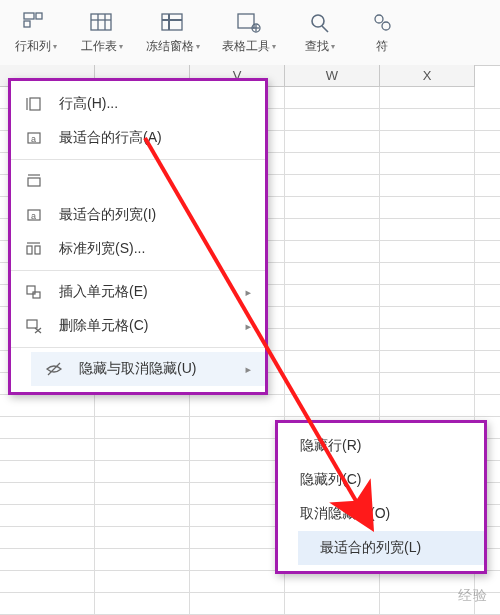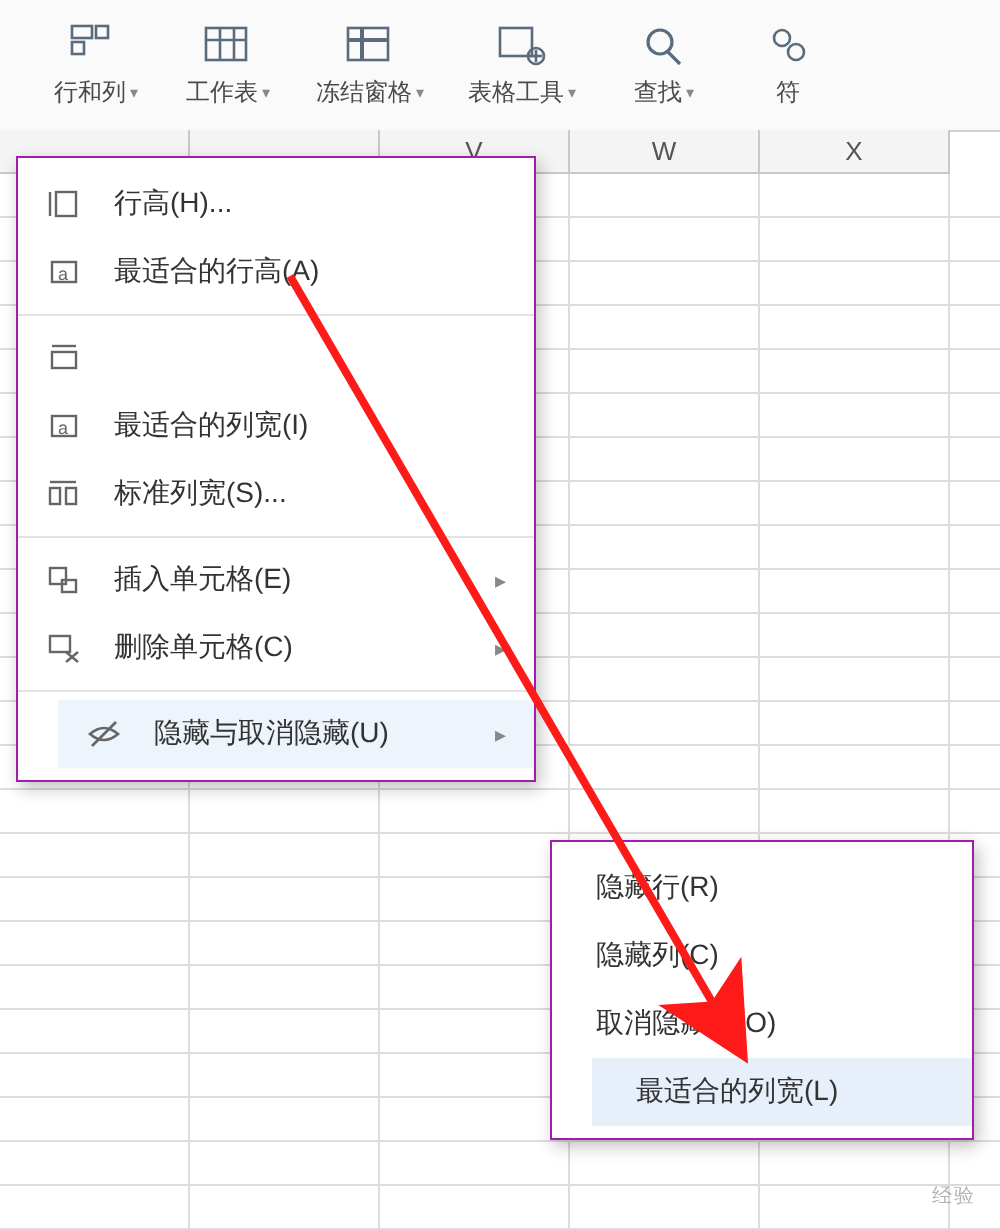--- a/index.html
+++ b/index.html
@@ -8,21 +8,21 @@
   font-size: 14px;
   color: #333;
   background: #fff;
   width: 500px;
   height: 615px;
   overflow: hidden;
   position: relative;
 }
 .toolbar {
   display: flex;
-  padding: 4px 6px 6px 18px;
+  padding: 4px 6px 6px 6px;
   border-bottom: 1px solid #d0d0d0;
   background: #fafafa;
   gap: 6px;
 }
 .tool-btn {
   display: flex;
   flex-direction: column;
   align-items: center;
   padding: 4px 8px;
   cursor: pointer;
@@ -56,21 +56,21 @@
 }
 .grid-row { display: flex; height: 22px; }
 .cell {
   flex: 0 0 95px;
   border-right: 1px solid #dcdcdc;
   border-bottom: 1px solid #dcdcdc;
 }
 .menu {
   position: absolute;
   background: #fff;
-  border: 1px solid #a21caf;
+  border: 3px solid #a21caf;
   box-shadow: 2px 3px 8px rgba(0,0,0,0.25);
   padding: 6px 0;
   z-index: 10;
 }
 .main-menu { top: 78px; left: 8px; width: 260px; }
 .menu-item {
   display: flex;
   align-items: center;
   padding: 8px 14px 8px 12px;
   cursor: pointer;
@@ -92,21 +92,21 @@
   left: 135px;
   width: 280px;
   height: 410px;
   z-index: 20;
   pointer-events: none;
 }
 .watermark {
   position: absolute;
   right: 12px;
   bottom: 10px;
-  font-size: 10px;
+  font-size: 14px;
   color: rgba(120,120,120,0.55);
   z-index: 30;
   letter-spacing: 1px;
 }
 </style>
 </head>
 <body>
 
 <div class="toolbar">
   <div class="tool-btn">

